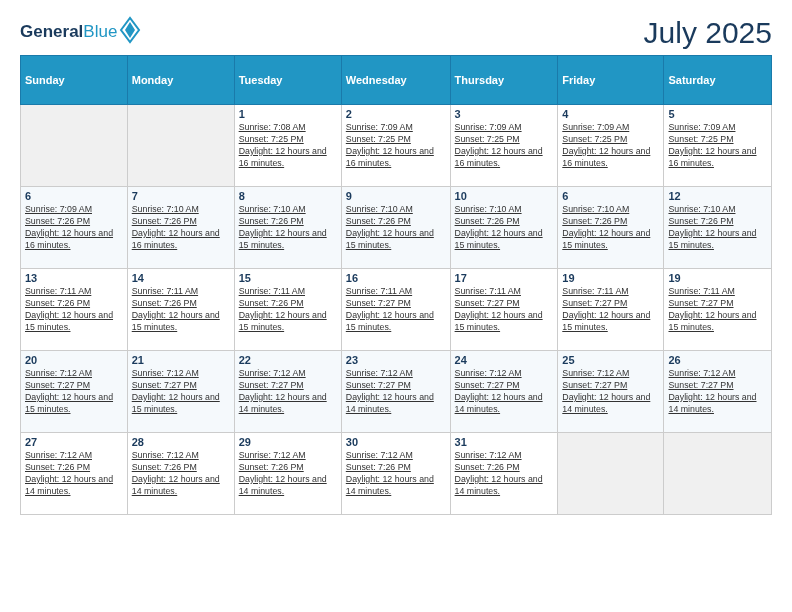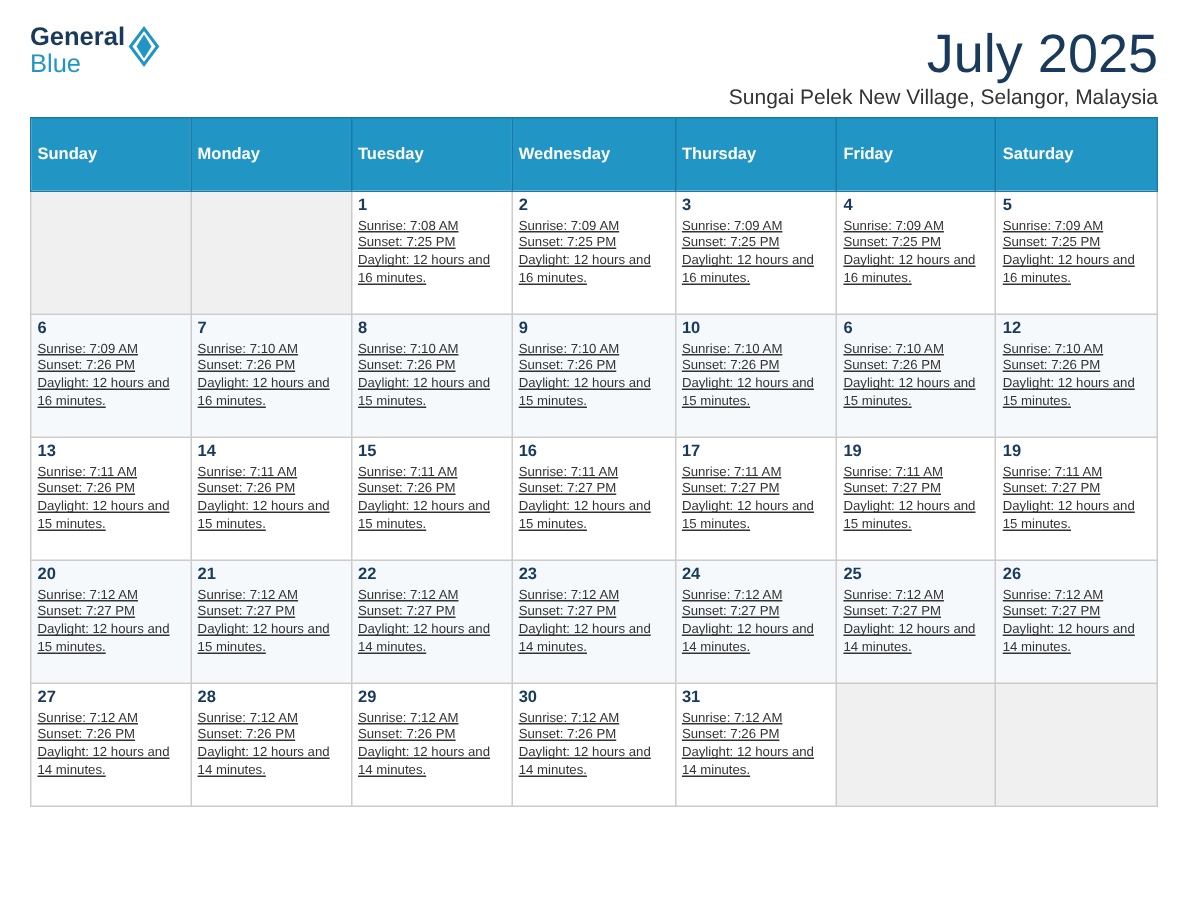--- a/index.html
+++ b/index.html
@@ -24,21 +24,21 @@
     }
     .logo {
       display: flex;
       flex-direction: column;
       align-items: flex-start;
     }
     .title-block {
       text-align: right;
     }
     .month-title {
-      font-size: 36px;
+      font-size: 30px;
       color: #1a3a5c;
       font-weight: 300;
       line-height: 1.1;
     }
     .subtitle {
       font-size: 14px;
       color: #333;
       font-weight: normal;
     }
     table {
@@ -83,35 +83,34 @@
       background: #f0f0f0 !important;
     }
   </style>
 </head>
 <body>
 
 <div class="page">
   <div class="header">
     <div class="logo">
       <div style="display:flex;align-items:center;gap:2px;">
-        <div style="display:flex;flex-direction:column;line-height:1.05;">
+        <div style="display:flex;line-height:1.05;">
           <span style="font-size:17px;font-weight:bold;color:#1a3a5c;">General</span>
           <span style="font-size:17px;font-weight:normal;color:#2196c4;">Blue</span>
         </div>
         <div>
           <svg width="22" height="28" viewBox="0 0 22 28">
             <polygon points="2,14 11,2 20,14 11,26" fill="none" stroke="#2196c4" stroke-width="2"></polygon>
             <polygon points="6,14 11,6 16,14 11,22" fill="#2196c4"></polygon>
           </svg>
         </div>
       </div>
     </div>
     <div class="title-block">
       <div class="month-title">July 2025</div>
-      <div class="subtitle">Sungai Pelek New Village, Selangor, Malaysia</div>
     </div>
   </div>
 
   <table>
     <thead>
       <tr>
       <th>Sunday</th>
           <th>Monday</th>
           <th>Tuesday</th>
           <th>Wednesday</th>

